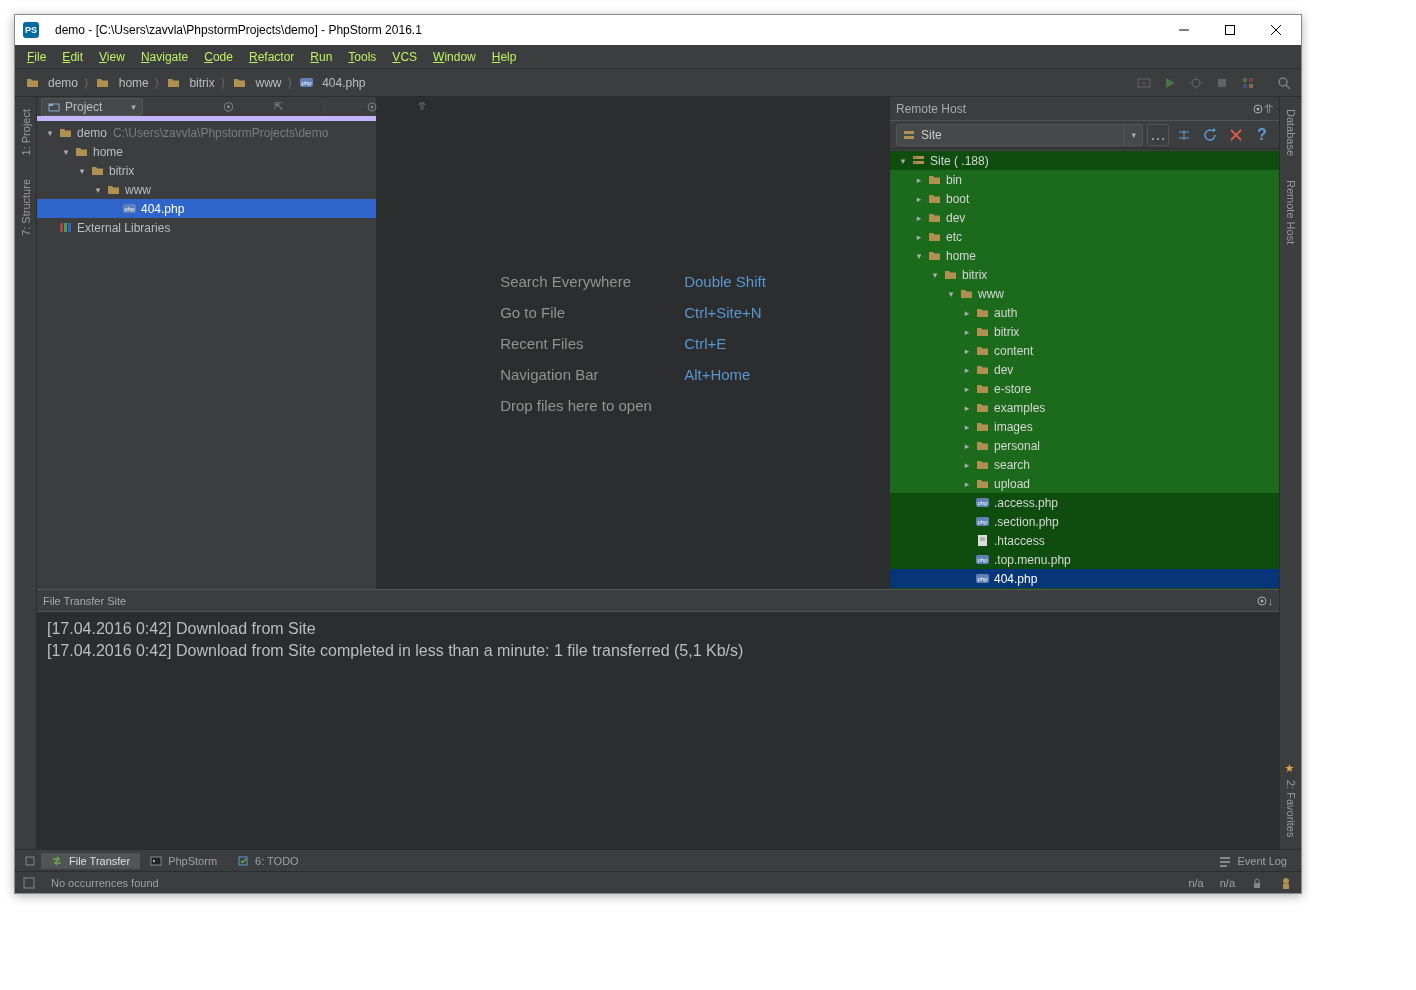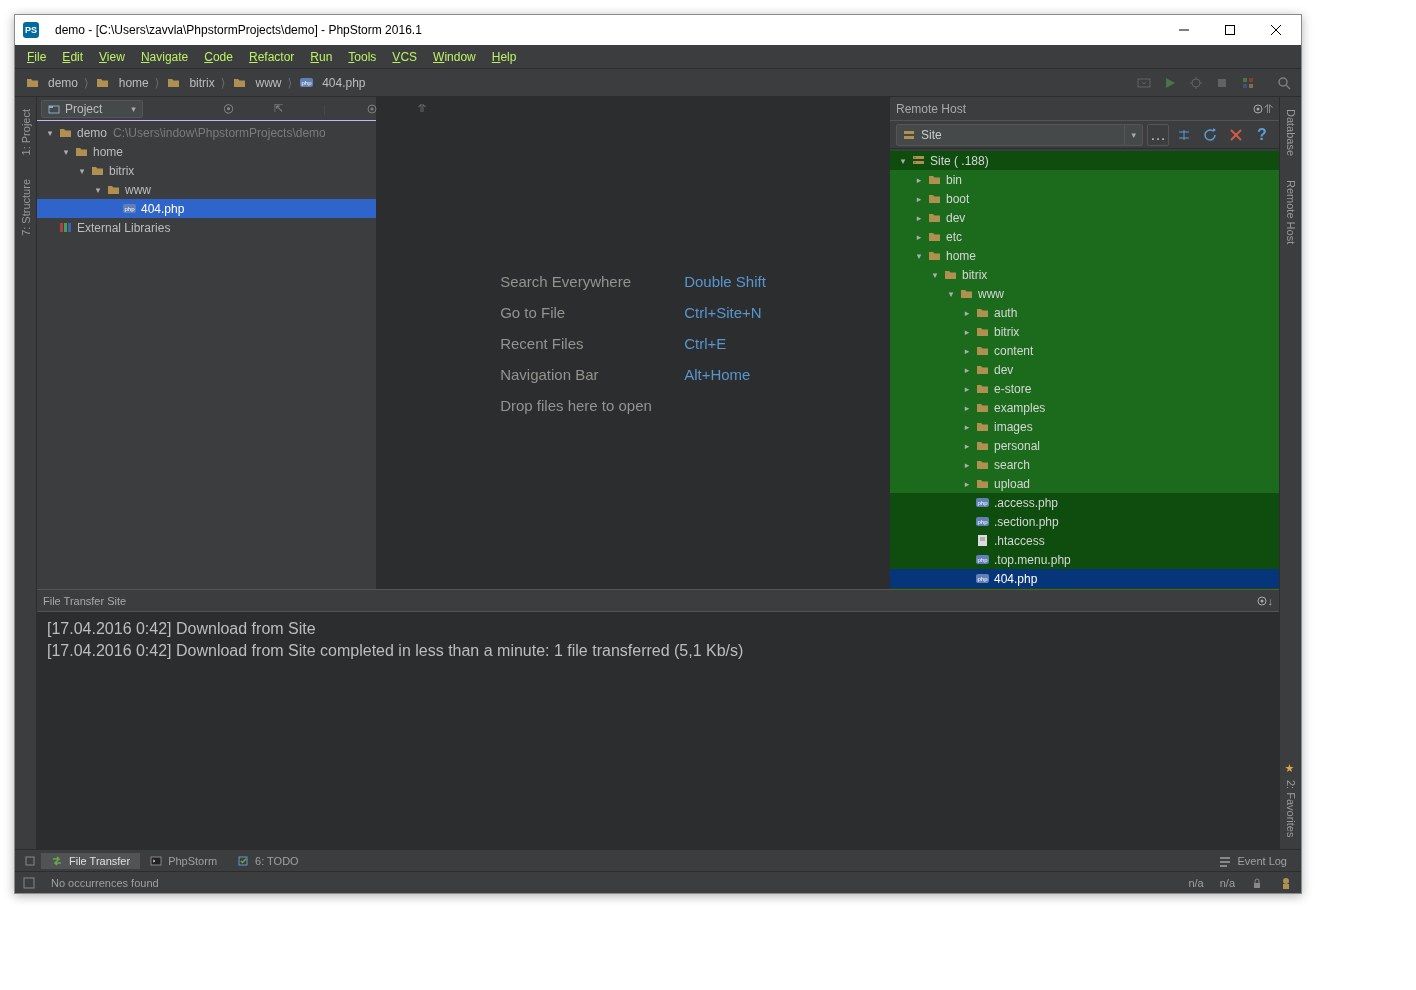--- a/index.html
+++ b/index.html
@@ -30,21 +30,21 @@
   .tool-btn { width:22px; height:22px; display:flex; align-items:center; justify-content:center; margin:0 2px; border-radius:2px; opacity:.6;}
   
   .main { flex:1; display:flex; min-height:0; }
   .left-gutter { width:22px; background:#3b3d3f; border-right:1px solid #2b2d2e; display:flex; flex-direction:column; align-items:center; padding-top:8px; gap:16px;}
   .gutter-label { writing-mode: vertical-rl; transform: rotate(180deg); font-size:11px; color:#9a9a9a; display:flex; align-items:center; gap:5px; padding:4px 0; cursor:default;}
   .right-gutter { width:22px; background:#3b3d3f; border-left:1px solid #2b2d2e; display:flex; flex-direction:column; align-items:center; padding-top:8px; gap:16px;}
   .center { flex:1; display:flex; flex-direction:column; min-width:0; }
   .center-top { flex:1; display:flex; min-height:0; }
   
   .project-panel { width:340px; background:#3b3d3f; border-right:1px solid #2b2d2e; display:flex; flex-direction:column;}
-  .panel-header { height:24px; background:#3b3d3f; border-bottom:1px solid #c4b5fd; display:flex; align-items:center; padding:0 4px; font-size:12px; color:#bdbdbd;gap:40px; }
+  .panel-header { height:24px; background:#3b3d3f; border-bottom:5px solid #c4b5fd; display:flex; align-items:center; padding:0 4px; font-size:12px; color:#bdbdbd;gap:40px; }
   .panel-header .ph-select { display:flex; align-items:center; gap:5px; padding:1px 6px; border:1px solid #555; background:#45494a; border-radius:2px;}
   .panel-header .ph-select .chev { font-size:9px; color:#aaa; margin-left:24px;}
   .panel-header .spacer { flex:1; }
   .panel-header .mini-btn { width:18px; height:18px; display:flex; align-items:center; justify-content:center; opacity:.6; font-size:11px;}
   .tree { flex:1; overflow:auto; padding:2px 0; font-size:12px; }
   .tree-row { display:flex; align-items:center; height:19px; white-space:nowrap; }
   .tree-row.selected { background:#2f65ca; color:#fff; }
   .tr-indent { display:inline-block; }
   .tr-arrow { width:14px; display:inline-flex; justify-content:center; color:#aeaeae; font-size:9px;}
   .tr-arrow.none { visibility:hidden; }
@@ -259,21 +259,21 @@
           <div class="tree" id="project-tree">
               <div class="tree-row">
                 <span class="tr-indent" style="width: 6px;"></span>
                 <span class="tr-arrow ">▾</span>
                 <span class="tr-icon">
                   <svg width="13" height="13">
                     <path d="M1 3 h4 l1.5 1.5 H12 V11 H1 Z" fill="#b09050"></path>
                   </svg>
                 </span>
                 <span class="tr-label">demo</span>
-                <span class="dim">C:\Users\indow\PhpstormProjects\demo</span>
+                <span class="dim">C:\Users\zavvla\PhpstormProjects\demo</span>
               </div>
               <div class="tree-row">
                 <span class="tr-indent" style="width: 22px;"></span>
                 <span class="tr-arrow ">▾</span>
                 <span class="tr-icon">
                   <svg width="13" height="13">
                     <path d="M1 3 h4 l1.5 1.5 H12 V11 H1 Z" fill="#b09050"></path>
                   </svg>
                 </span>
                 <span class="tr-label">home</span>

